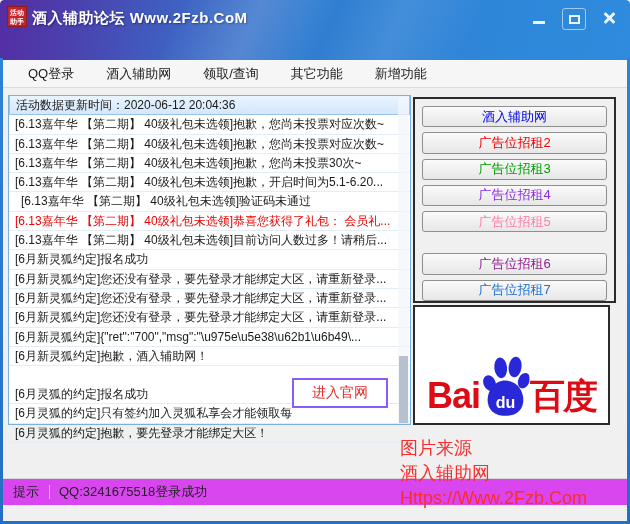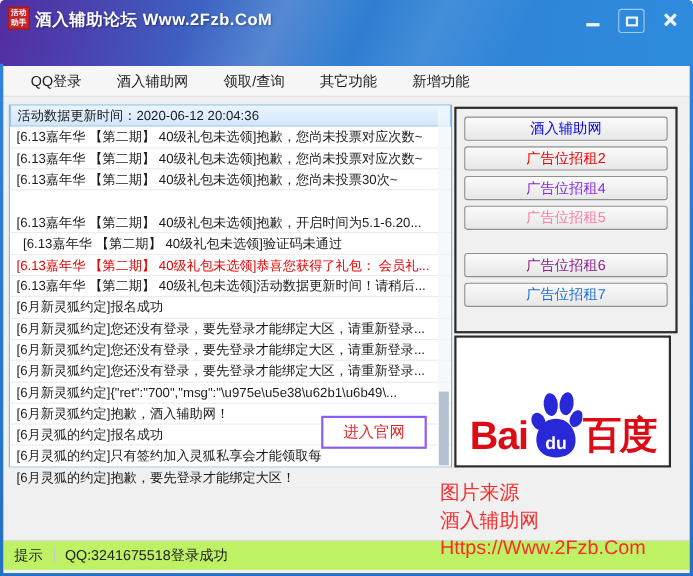--- a/index.html
+++ b/index.html
@@ -51,21 +51,21 @@
   .baidu-box{position:absolute;left:413px;top:305px;width:197px;height:120px;background:#ffffff;border:2px solid #2b2b2b;
     box-sizing:border-box;z-index:2;}
   .baidu-logo{position:absolute;left:50%;transform:translateX(-50%);bottom:7px;display:flex;align-items:flex-end;white-space:nowrap;}
   .baidu-bai{color:#dd0b14;font-size:36px;font-weight:bold;letter-spacing:-1px;line-height:40px;}
   .baidu-cn{color:#dd0b14;font-size:35px;font-weight:bold;letter-spacing:-2px;line-height:40px;}
   .paw-wrap{position:relative;width:48px;height:62px;margin:0 1px -2px 1px;}
   .paw-wrap svg{position:absolute;left:0;top:0;}
   
   .note{position:absolute;left:400px;top:436px;color:#fa2d2d;font-size:18px;line-height:25px;z-index:7;white-space:nowrap;}
   
-  .statusbar{position:absolute;left:3px;right:3px;bottom:6px;height:26px;background:#bef264;border-top:1px solid #d9d9d9;
+  .statusbar{position:absolute;left:3px;right:3px;bottom:19px;height:26px;background:#d946ef;border-top:1px solid #d9d9d9;
     display:flex;align-items:center;font-size:13px;color:#222;z-index:5;}
   .status-left{padding:0 10px;}
   .status-divider{width:1px;height:14px;background:#c9c9c9;margin-right:9px;}
 </style>
 </head>
 <body>
 
 <div class="window">
 
   <div class="titlebar">
@@ -97,43 +97,44 @@
 
   <div class="frame-left"></div>
   <div class="frame-right"></div>
   <div class="frame-bottom"></div>
 
   <div class="listbox">
     <div class="lrow sel" style="color: rgb(27, 27, 27);">活动数据更新时间：2020-06-12 20:04:36</div>
     <div class="lrow" style="color: rgb(27, 27, 27);">[6.13嘉年华 【第二期】 40级礼包未选领]抱歉，您尚未投票对应次数~</div>
     <div class="lrow" style="color: rgb(27, 27, 27);">[6.13嘉年华 【第二期】 40级礼包未选领]抱歉，您尚未投票对应次数~</div>
     <div class="lrow" style="color: rgb(27, 27, 27);">[6.13嘉年华 【第二期】 40级礼包未选领]抱歉，您尚未投票30次~</div>
-    <div class="lrow" style="color: rgb(27, 27, 27); margin-top: 20px;">[6.13嘉年华 【第二期】 40级礼包未选领]抱歉，开启时间为5.1-6.20...</div>
+    <div class="lrow" style="color: rgb(27, 27, 27);">[6.13嘉年华 【第二期】 40级礼包未选领]抱歉，开启时间为5.1-6.20...</div>
     <div class="lrow" style="color: rgb(27, 27, 27); padding-left: 12px;">[6.13嘉年华 【第二期】 40级礼包未选领]验证码未通过</div>
     <div class="lrow" style="color: rgb(232, 2, 2);">[6.13嘉年华 【第二期】 40级礼包未选领]恭喜您获得了礼包： 会员礼...</div>
-    <div class="lrow" style="color: rgb(27, 27, 27);">[6.13嘉年华 【第二期】 40级礼包未选领]活动数据更新时间！请稍后...</div>
+    <div class="lrow" style="color: rgb(27, 27, 27);">[6.13嘉年华 【第二期】 40级礼包未选领]目前访问人数过多！请稍后...</div>
     <div class="lrow" style="color: rgb(27, 27, 27);">[6月新灵狐约定]报名成功</div>
     <div class="lrow" style="color: rgb(27, 27, 27);">[6月新灵狐约定]您还没有登录，要先登录才能绑定大区，请重新登录...</div>
     <div class="lrow" style="color: rgb(27, 27, 27);">[6月新灵狐约定]您还没有登录，要先登录才能绑定大区，请重新登录...</div>
     <div class="lrow" style="color: rgb(27, 27, 27);">[6月新灵狐约定]您还没有登录，要先登录才能绑定大区，请重新登录...</div>
     <div class="lrow" style="color: rgb(27, 27, 27);">[6月新灵狐约定]{"ret":"700","msg":"\u975e\u5e38\u62b1\u6b49\...</div>
     <div class="lrow" style="color: rgb(27, 27, 27);">[6月新灵狐约定]抱歉，酒入辅助网！</div>
-    <div class="lrow" style="color: rgb(27, 27, 27);">[6月灵狐的约定]报名成功</div>
+    <div class="lrow" style="color: rgb(27, 27, 27); margin-top: 19px;">[6月灵狐的约定]报名成功</div>
     <div class="lrow" style="color: rgb(27, 27, 27);">[6月灵狐的约定]只有签约加入灵狐私享会才能领取每</div>
     <div class="lrow" style="color: rgb(27, 27, 27);">[6月灵狐的约定]抱歉，要先登录才能绑定大区！</div>
     <div class="scrollbar">
       <div class="scroll-thumb"></div>
     </div>
   </div>
 
   <div class="enter-btn" style="color: rgb(224, 42, 42);">进入官网</div>
 
   <div class="ad-panel">
     <div class="ad-btn" style="color: rgb(0, 0, 232);">酒入辅助网</div>
     <div class="ad-btn" style="color: rgb(242, 0, 0);">广告位招租2</div>
+    <div class="ad-btn" style="color: rgb(0, 160, 0);">广告位招租3</div>
     <div class="ad-btn" style="color: rgb(138, 43, 226);">广告位招租4</div>
     <div class="ad-btn" style="color: rgb(255, 125, 168);">广告位招租5</div>
     <div class="ad-btn" style="color: rgb(141, 33, 141); margin-top: 16px;">广告位招租6</div>
     <div class="ad-btn" style="color: rgb(30, 111, 208);">广告位招租7</div>
   </div>
 
   <div class="baidu-box">
     <div class="baidu-logo">
       <span class="baidu-bai">Bai</span>
       <span class="paw-wrap">

